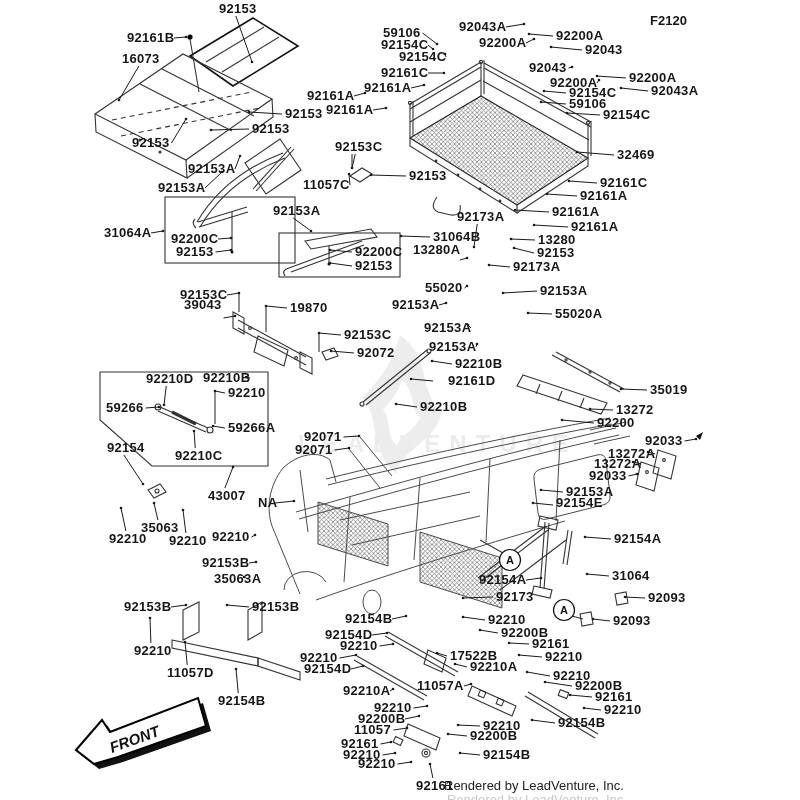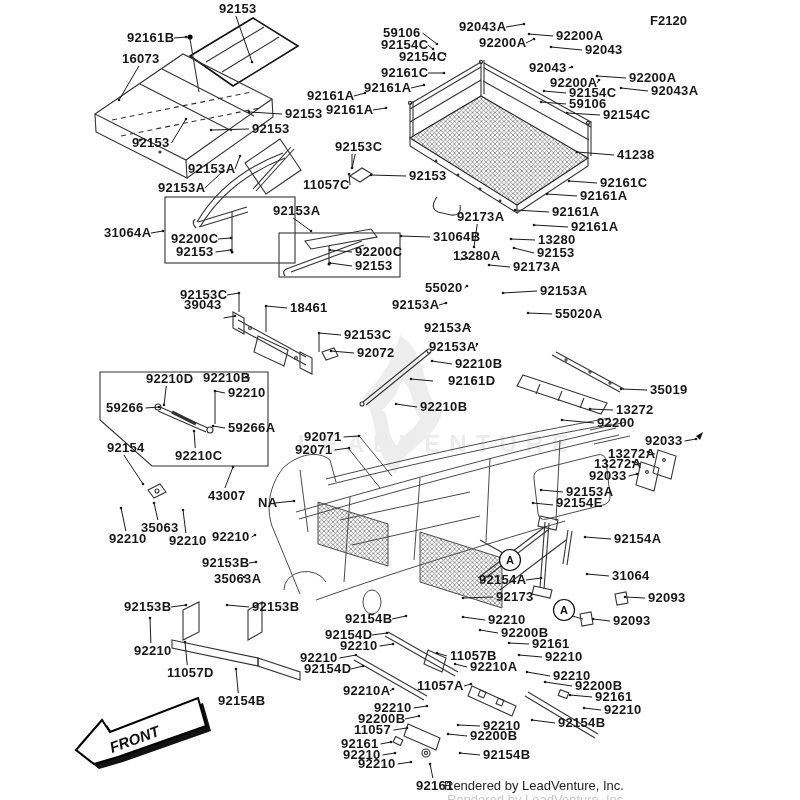--- a/index.html
+++ b/index.html
@@ -516,45 +516,45 @@
       <div class="lbl" style="left: 364px; top: 81px;">92161A</div>
       <div class="lbl" style="left: 307px; top: 89px;">92161A</div>
       <div class="lbl" style="left: 326px; top: 103px;">92161A</div>
       <div class="lbl" style="left: 529px; top: 61px;">92043</div>
       <div class="lbl" style="left: 629px; top: 71px;">92200A</div>
       <div class="lbl" style="left: 550px; top: 76px;">92200A</div>
       <div class="lbl" style="left: 651px; top: 84px;">92043A</div>
       <div class="lbl" style="left: 569px; top: 86px;">92154C</div>
       <div class="lbl" style="left: 569px; top: 97px;">59106</div>
       <div class="lbl" style="left: 603px; top: 108px;">92154C</div>
-      <div class="lbl" style="left: 617px; top: 148px;">41238</div>
+      <div class="lbl" style="left: 617px; top: 148px;">32469</div>
       <div class="lbl" style="left: 600px; top: 176px;">92161C</div>
       <div class="lbl" style="left: 580px; top: 189px;">92161A</div>
       <div class="lbl" style="left: 552px; top: 205px;">92161A</div>
       <div class="lbl" style="left: 571px; top: 220px;">92161A</div>
       <div class="lbl" style="left: 457px; top: 210px;">92173A</div>
       <div class="lbl" style="left: 433px; top: 230px;">31064B</div>
       <div class="lbl" style="left: 538px; top: 233px;">13280</div>
       <div class="lbl" style="left: 537px; top: 246px;">92153</div>
-      <div class="lbl" style="left: 413px; top: 249px; margin-left: 40px;">13280A</div>
+      <div class="lbl" style="left: 413px; top: 243px;">13280A</div>
       <div class="lbl" style="left: 513px; top: 260px;">92173A</div>
       <div class="lbl" style="left: 273px; top: 204px;">92153A</div>
       <div class="lbl" style="left: 104px; top: 226px;">31064A</div>
       <div class="lbl" style="left: 171px; top: 232px;">92200C</div>
       <div class="lbl" style="left: 176px; top: 245px;">92153</div>
       <div class="lbl" style="left: 355px; top: 245px;">92200C</div>
       <div class="lbl" style="left: 355px; top: 259px;">92153</div>
       <div class="lbl" style="left: 425px; top: 281px;">55020</div>
       <div class="lbl" style="left: 540px; top: 284px;">92153A</div>
       <div class="lbl" style="left: 392px; top: 298px;">92153A</div>
       <div class="lbl" style="left: 555px; top: 307px;">55020A</div>
       <div class="lbl" style="left: 424px; top: 321px;">92153A</div>
       <div class="lbl" style="left: 429px; top: 340px;">92153A</div>
       <div class="lbl" style="left: 180px; top: 288px;">92153C</div>
-      <div class="lbl" style="left: 290px; top: 301px;">18461</div>
+      <div class="lbl" style="left: 290px; top: 301px;">19870</div>
       <div class="lbl" style="left: 184px; top: 298px;">39043</div>
       <div class="lbl" style="left: 344px; top: 328px;">92153C</div>
       <div class="lbl" style="left: 357px; top: 346px;">92072</div>
       <div class="lbl" style="left: 203px; top: 371px;">92210B</div>
       <div class="lbl" style="left: 146px; top: 372px;">92210D</div>
       <div class="lbl" style="left: 228px; top: 386px;">92210</div>
       <div class="lbl" style="left: 106px; top: 401px;">59266</div>
       <div class="lbl" style="left: 228px; top: 421px;">59266A</div>
       <div class="lbl" style="left: 107px; top: 441px;">92154</div>
       <div class="lbl" style="left: 175px; top: 449px;">92210C</div>
@@ -598,21 +598,21 @@
       <div class="lbl" style="left: 124px; top: 600px;">92153B</div>
       <div class="lbl" style="left: 252px; top: 600px;">92153B</div>
       <div class="lbl" style="left: 134px; top: 644px;">92210</div>
       <div class="lbl" style="left: 167px; top: 666px;">11057D</div>
       <div class="lbl" style="left: 218px; top: 694px;">92154B</div>
       <div class="lbl" style="left: 345px; top: 612px;">92154B</div>
       <div class="lbl" style="left: 325px; top: 628px;">92154D</div>
       <div class="lbl" style="left: 340px; top: 639px;">92210</div>
       <div class="lbl" style="left: 300px; top: 651px;">92210</div>
       <div class="lbl" style="left: 304px; top: 662px;">92154D</div>
-      <div class="lbl" style="left: 450px; top: 649px;">11057B</div>
+      <div class="lbl" style="left: 450px; top: 649px;">17522B</div>
       <div class="lbl" style="left: 470px; top: 660px;">92210A</div>
       <div class="lbl" style="left: 343px; top: 684px;">92210A</div>
       <div class="lbl" style="left: 417px; top: 679px;">11057A</div>
       <div class="lbl" style="left: 374px; top: 701px;">92210</div>
       <div class="lbl" style="left: 358px; top: 712px;">92200B</div>
       <div class="lbl" style="left: 354px; top: 723px;">11057</div>
       <div class="lbl" style="left: 341px; top: 737px;">92161</div>
       <div class="lbl" style="left: 343px; top: 748px;">92210</div>
       <div class="lbl" style="left: 358px; top: 757px;">92210</div>
       <div class="lbl" style="left: 416px; top: 779px;">92161</div>

